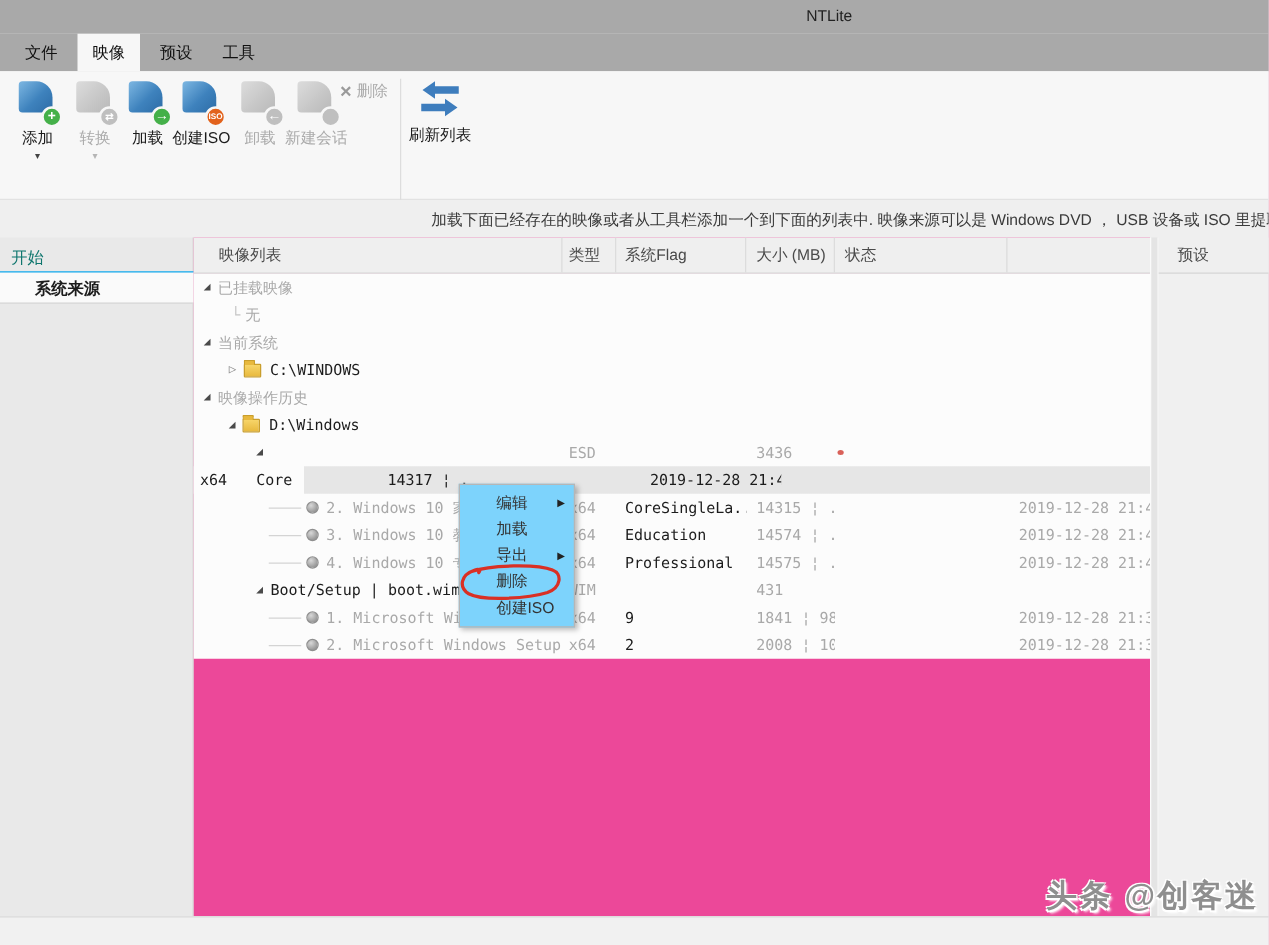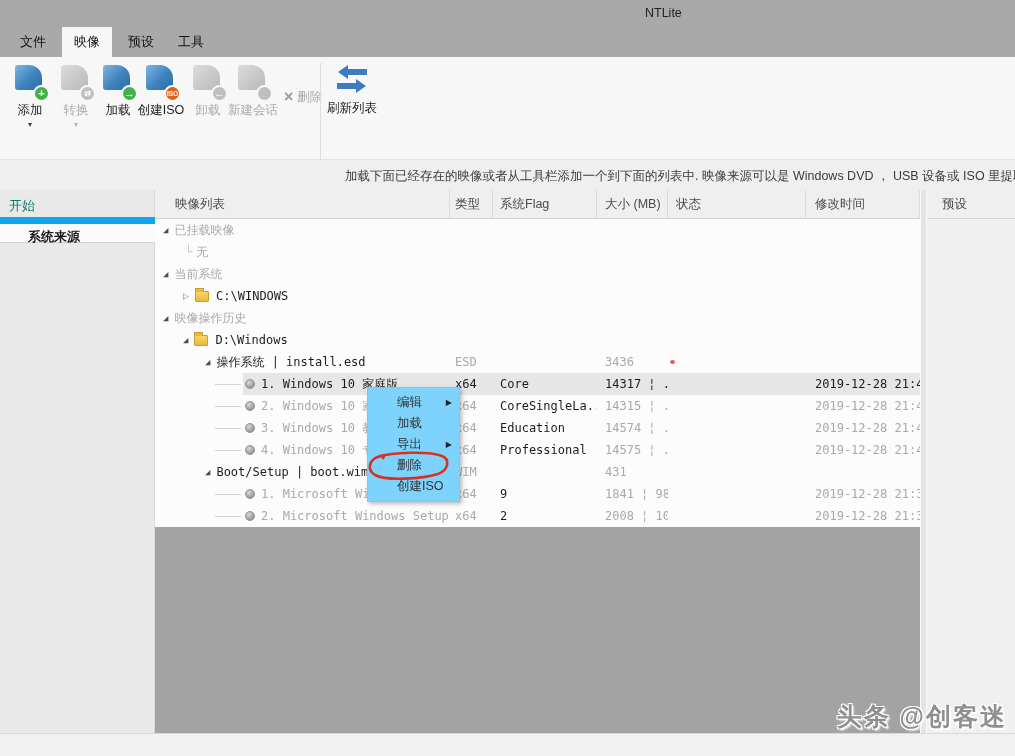--- a/index.html
+++ b/index.html
@@ -24,39 +24,39 @@
   .rbtn.disabled .doc { background:linear-gradient(135deg,#dcdcdc 0%,#c6c6c6 60%,#b9b9b9 100%); }
   .badge { position:absolute; right:-3px; bottom:-3px; width:17px; height:17px; border-radius:50%;
            border:2px solid #f7f7f7; background:#44b049; color:#fff; font-weight:bold; font-size:11px;
            line-height:13px; text-align:center; }
   .badge.b-iso { background:#e2621b; font-size:6.5px; line-height:13px; letter-spacing:0; }
   .rbtn.disabled .badge { background:#bfbfbf; }
   .rlbl { margin-top:3px; font-size:12.5px; color:#1c1c1c; white-space:nowrap; }
   .rbtn.disabled .rlbl { color:#ababab; }
   .caret { font-size:8px; color:#444; line-height:8px; margin-top:2px; }
   .rbtn.disabled .caret { color:#b5b5b5; }
-  .rbtn-sm { position:absolute; left:284px; top:8px; height:18px; font-size:12.5px; color:#ababab; white-space:nowrap;margin-top:23px; }
+  .rbtn-sm { position:absolute; left:272px; top:8px; height:18px; font-size:12.5px; color:#ababab; white-space:nowrap; }
   .rbtn-sm .xicon { font-size:16px; font-weight:bold; color:#9a9a9a; margin-right:4px; vertical-align:-1px; }
   .rsep { position:absolute; left:320px; top:6px; width:1px; height:118px; background:#dddddd; }
   #refresh-btn { left:324px; width:56px; }
   #refresh-btn .icon-wrap { width:36px; height:34px; }
 
   
   #infobar { position:absolute; left:0; top:160px; width:1015px; height:30px; background:#efefef; overflow:hidden; }
   #infobar .txt { position:absolute; left:345px; top:8px; font-size:12.5px; color:#3a3a3a; white-space:nowrap; }
 
   
   #sidebar { position:absolute; left:0; top:190px; width:155px; bottom:23px; background:#e9e9e9; border-right:1px solid #d8d8d8; }
   #sidebar .section { position:absolute; left:9px; top:7px; font-size:13px; color:#0f766e; }
   .side-item { position:absolute; left:0; top:27px; width:155px; height:26px; line-height:25px; background:#fafafa;
-               border-top:7px solid #0ea5e9; border-bottom:1px solid #d2d2d2; font-size:13px; font-weight:bold;
+               border-top:1px solid #0ea5e9; border-bottom:1px solid #d2d2d2; font-size:13px; font-weight:bold;
                color:#1c1c1c; padding-left:28px; cursor:default; }
 
   
-  #main { position:absolute; left:155px; top:190px; width:765px; bottom:23px; background:#a3a3a3; }
+  #main { position:absolute; left:155px; top:190px; width:765px; bottom:23px; background:#ec4899; }
   #thead { position:absolute; left:0; top:0; width:765px; height:29px; display:flex; background:#efefef; border-bottom:1px solid #d5d5d5; }
   .hc { height:28px; line-height:28px; font-size:12.5px; color:#4a4a4a; border-right:1px solid #dcdcdc; white-space:nowrap; overflow:hidden; }
   .c-name { width:295px; padding-left:20px; }
   .c-type { width:43px;  padding-left:5px; }
   .c-flag { width:104px; padding-left:7px; }
   .c-size { width:71px;  padding-left:8px; }
   .c-status { width:138px; padding-left:8px; }
   .c-date { width:114px; padding-left:9px; }
   #rows { position:absolute; left:0; top:29px; width:765px; height:308px; background:#fcfcfc; }
   .trow { display:flex; height:22px; align-items:center; font-family:"DejaVu Sans Mono","Liberation Sans",sans-serif; font-size:12px; }
@@ -183,21 +183,20 @@
   <div class="side-item">系统来源</div>
 </div>
 
 <div id="main">
   <div id="thead">
     <div class="hc c-name">映像列表</div>
     <div class="hc c-type">类型</div>
     <div class="hc c-flag">系统Flag</div>
     <div class="hc c-size">大小 (MB)</div>
     <div class="hc c-status">状态</div>
-    <div class="hc c-date">修改时间</div>
   </div>
   <div id="rows">
 
     <div class="trow">
       <div class="cell c-name name-cell" style="padding-left:0;">
           <span class="sp" style="width:8px"></span>
           <span class="exp">◢</span>
           <span class="lbl muted">已挂载映像</span>
         </div>
     </div>
@@ -235,35 +234,28 @@
           <span class="sp" style="width:28px"></span>
           <span class="exp">◢</span>
           <span class="folder"></span>
           <span class="lbl dark">D:\Windows</span>
         </div>
     </div>
     <div class="trow">
       <div class="cell c-name name-cell" style="padding-left:0;">
           <span class="sp" style="width:50px"></span>
           <span class="exp">◢</span>
-          <span class="lbl dark">操作系统  |  install.esd</span>
         </div>
       <div class="cell c-type muted">ESD</div>
       <div class="cell c-flag"></div>
       <div class="cell c-size muted">3436</div>
       <div class="cell c-status"></div>
       <div class="cell c-date"></div>
     </div>
     <div class="trow selected">
-      <div class="cell c-name name-cell" style="padding-left:0;">
-          <span class="sp" style="width:60px"></span>
-          <span class="tick" style="width:26px;margin-right:4px;"></span>
-          <span class="bullet"></span>
-          <span class="lbl dark">1. Windows 10 家庭版</span>
-        </div>
       <div class="cell c-type dark">x64</div>
       <div class="cell c-flag dark">Core</div>
       <div class="cell c-size dark">14317 ¦ ...</div>
       <div class="cell c-status"></div>
       <div class="cell c-date dark">2019-12-28 21:41</div>
     </div>
     <div class="trow">
       <div class="cell c-name name-cell" style="padding-left:0;">
           <span class="sp" style="width:60px"></span>
           <span class="tick" style="width:26px;margin-right:4px;"></span>

